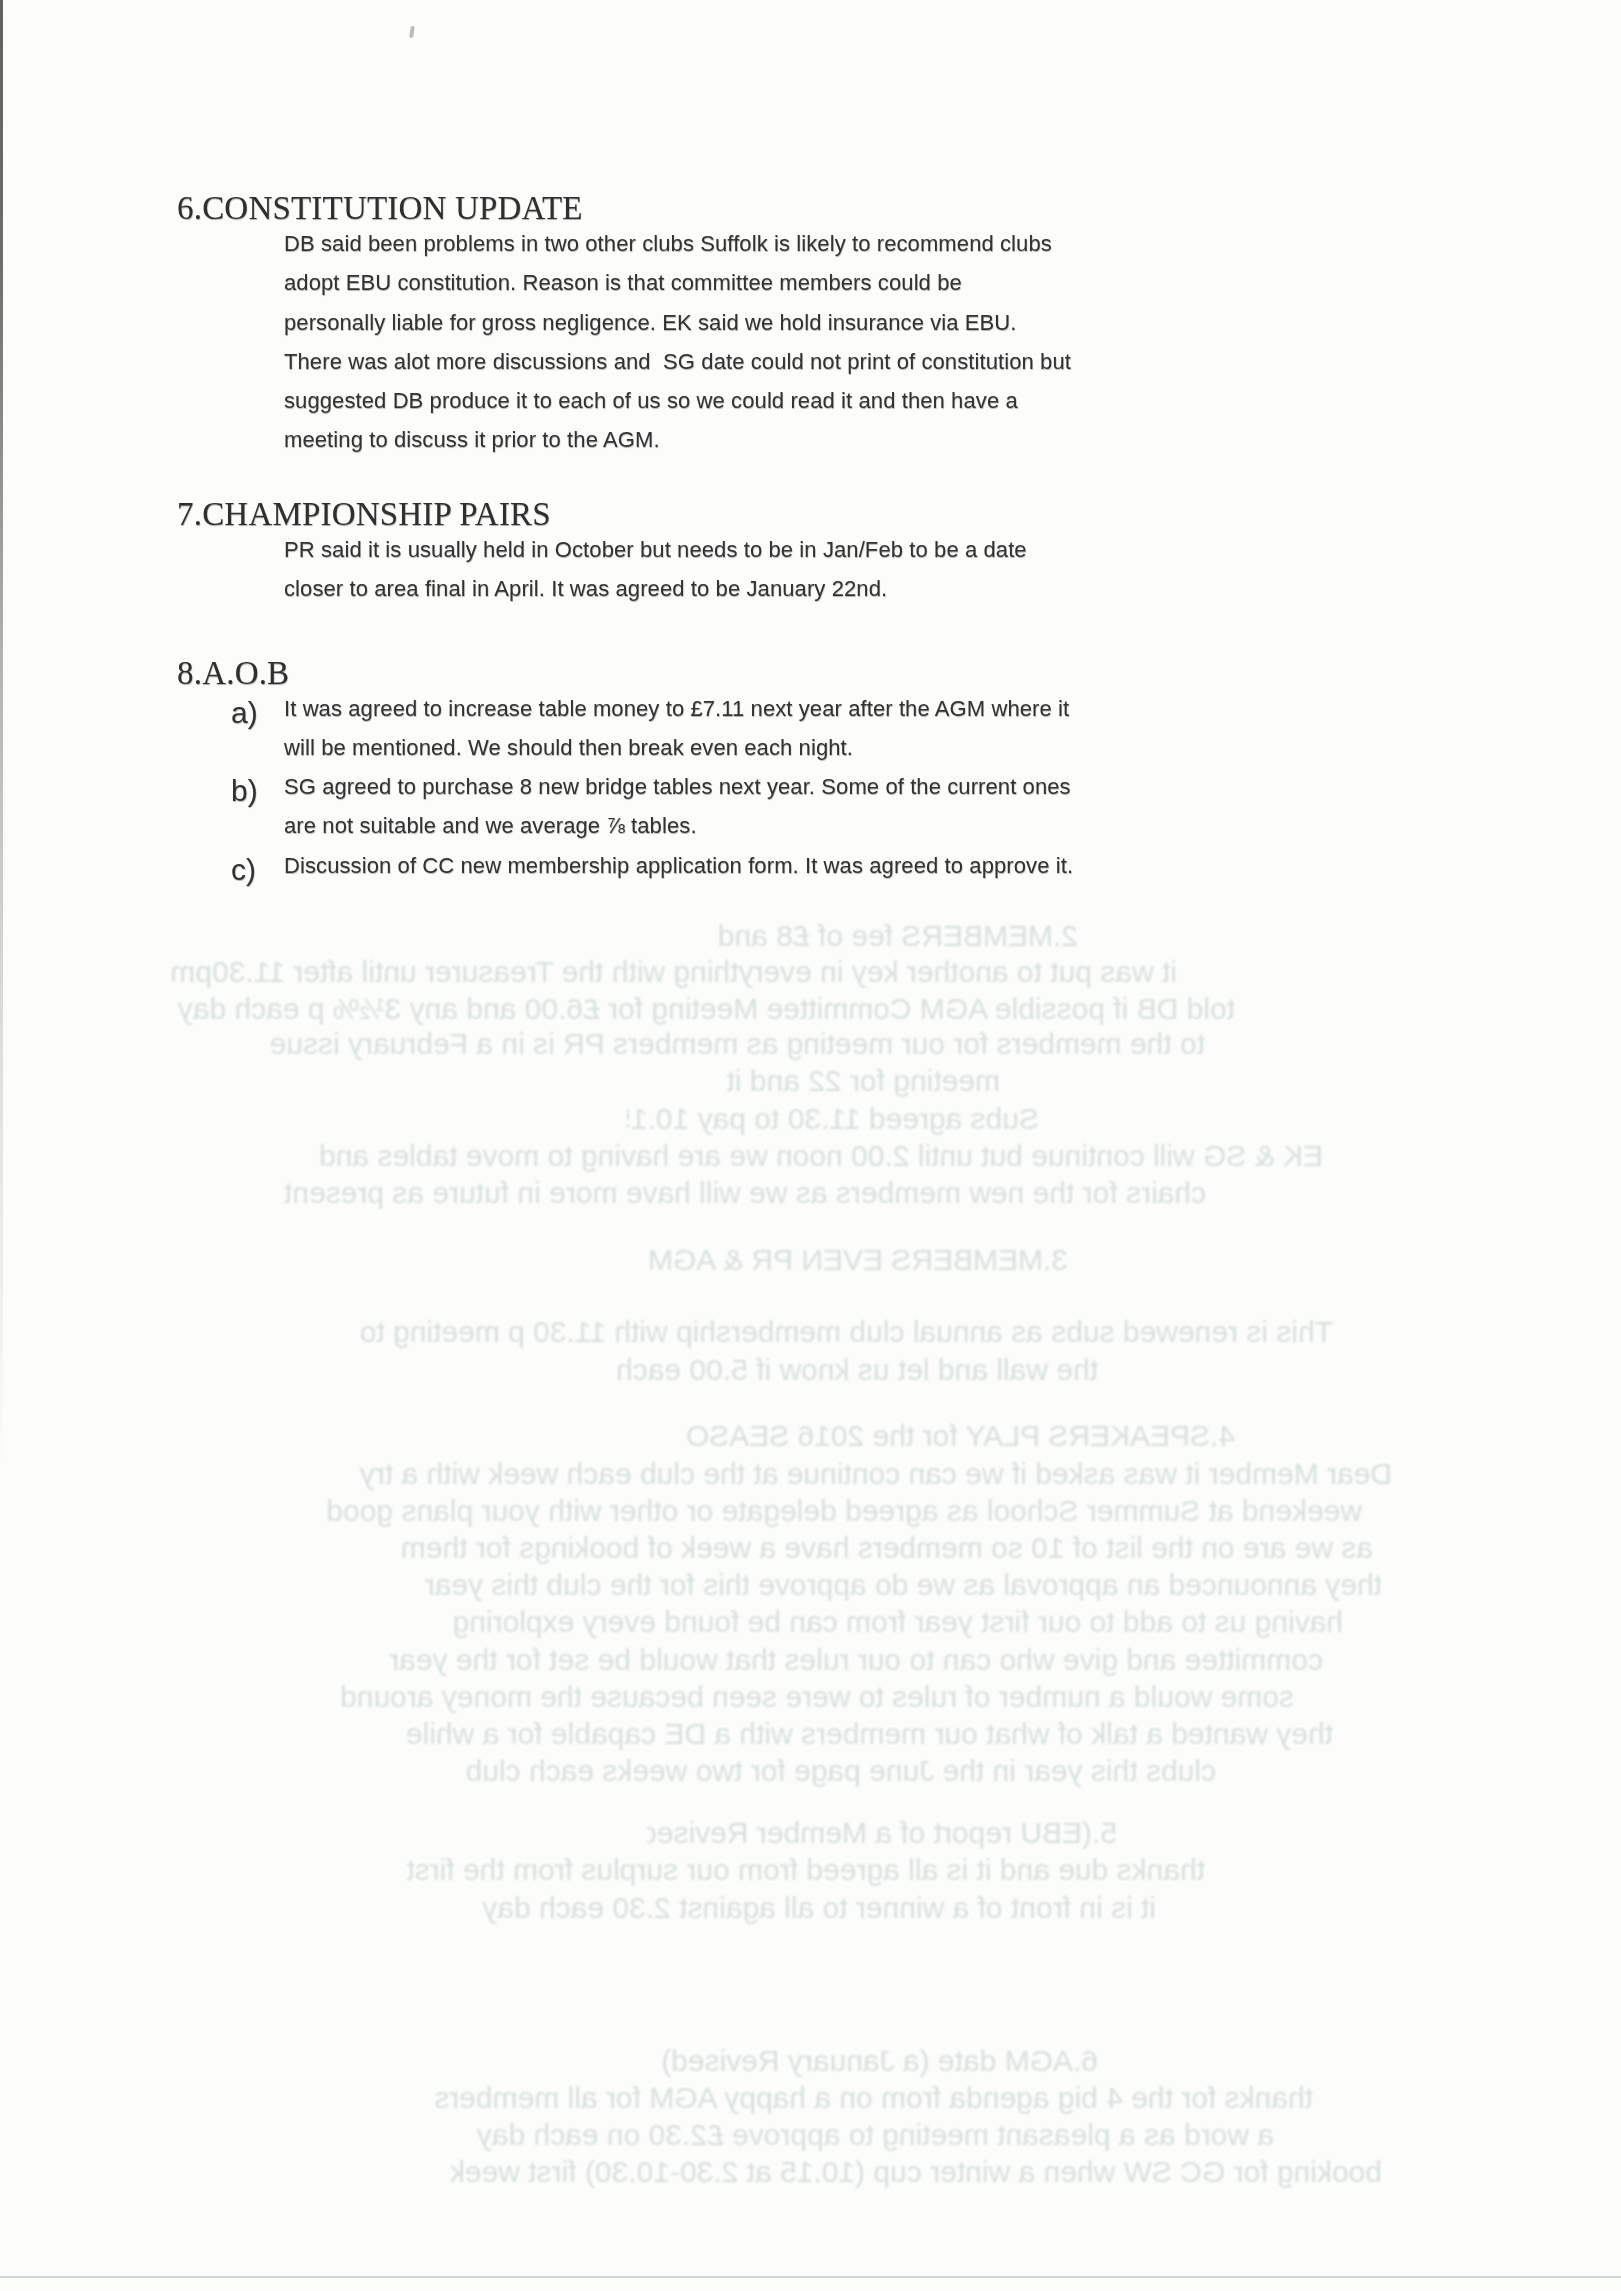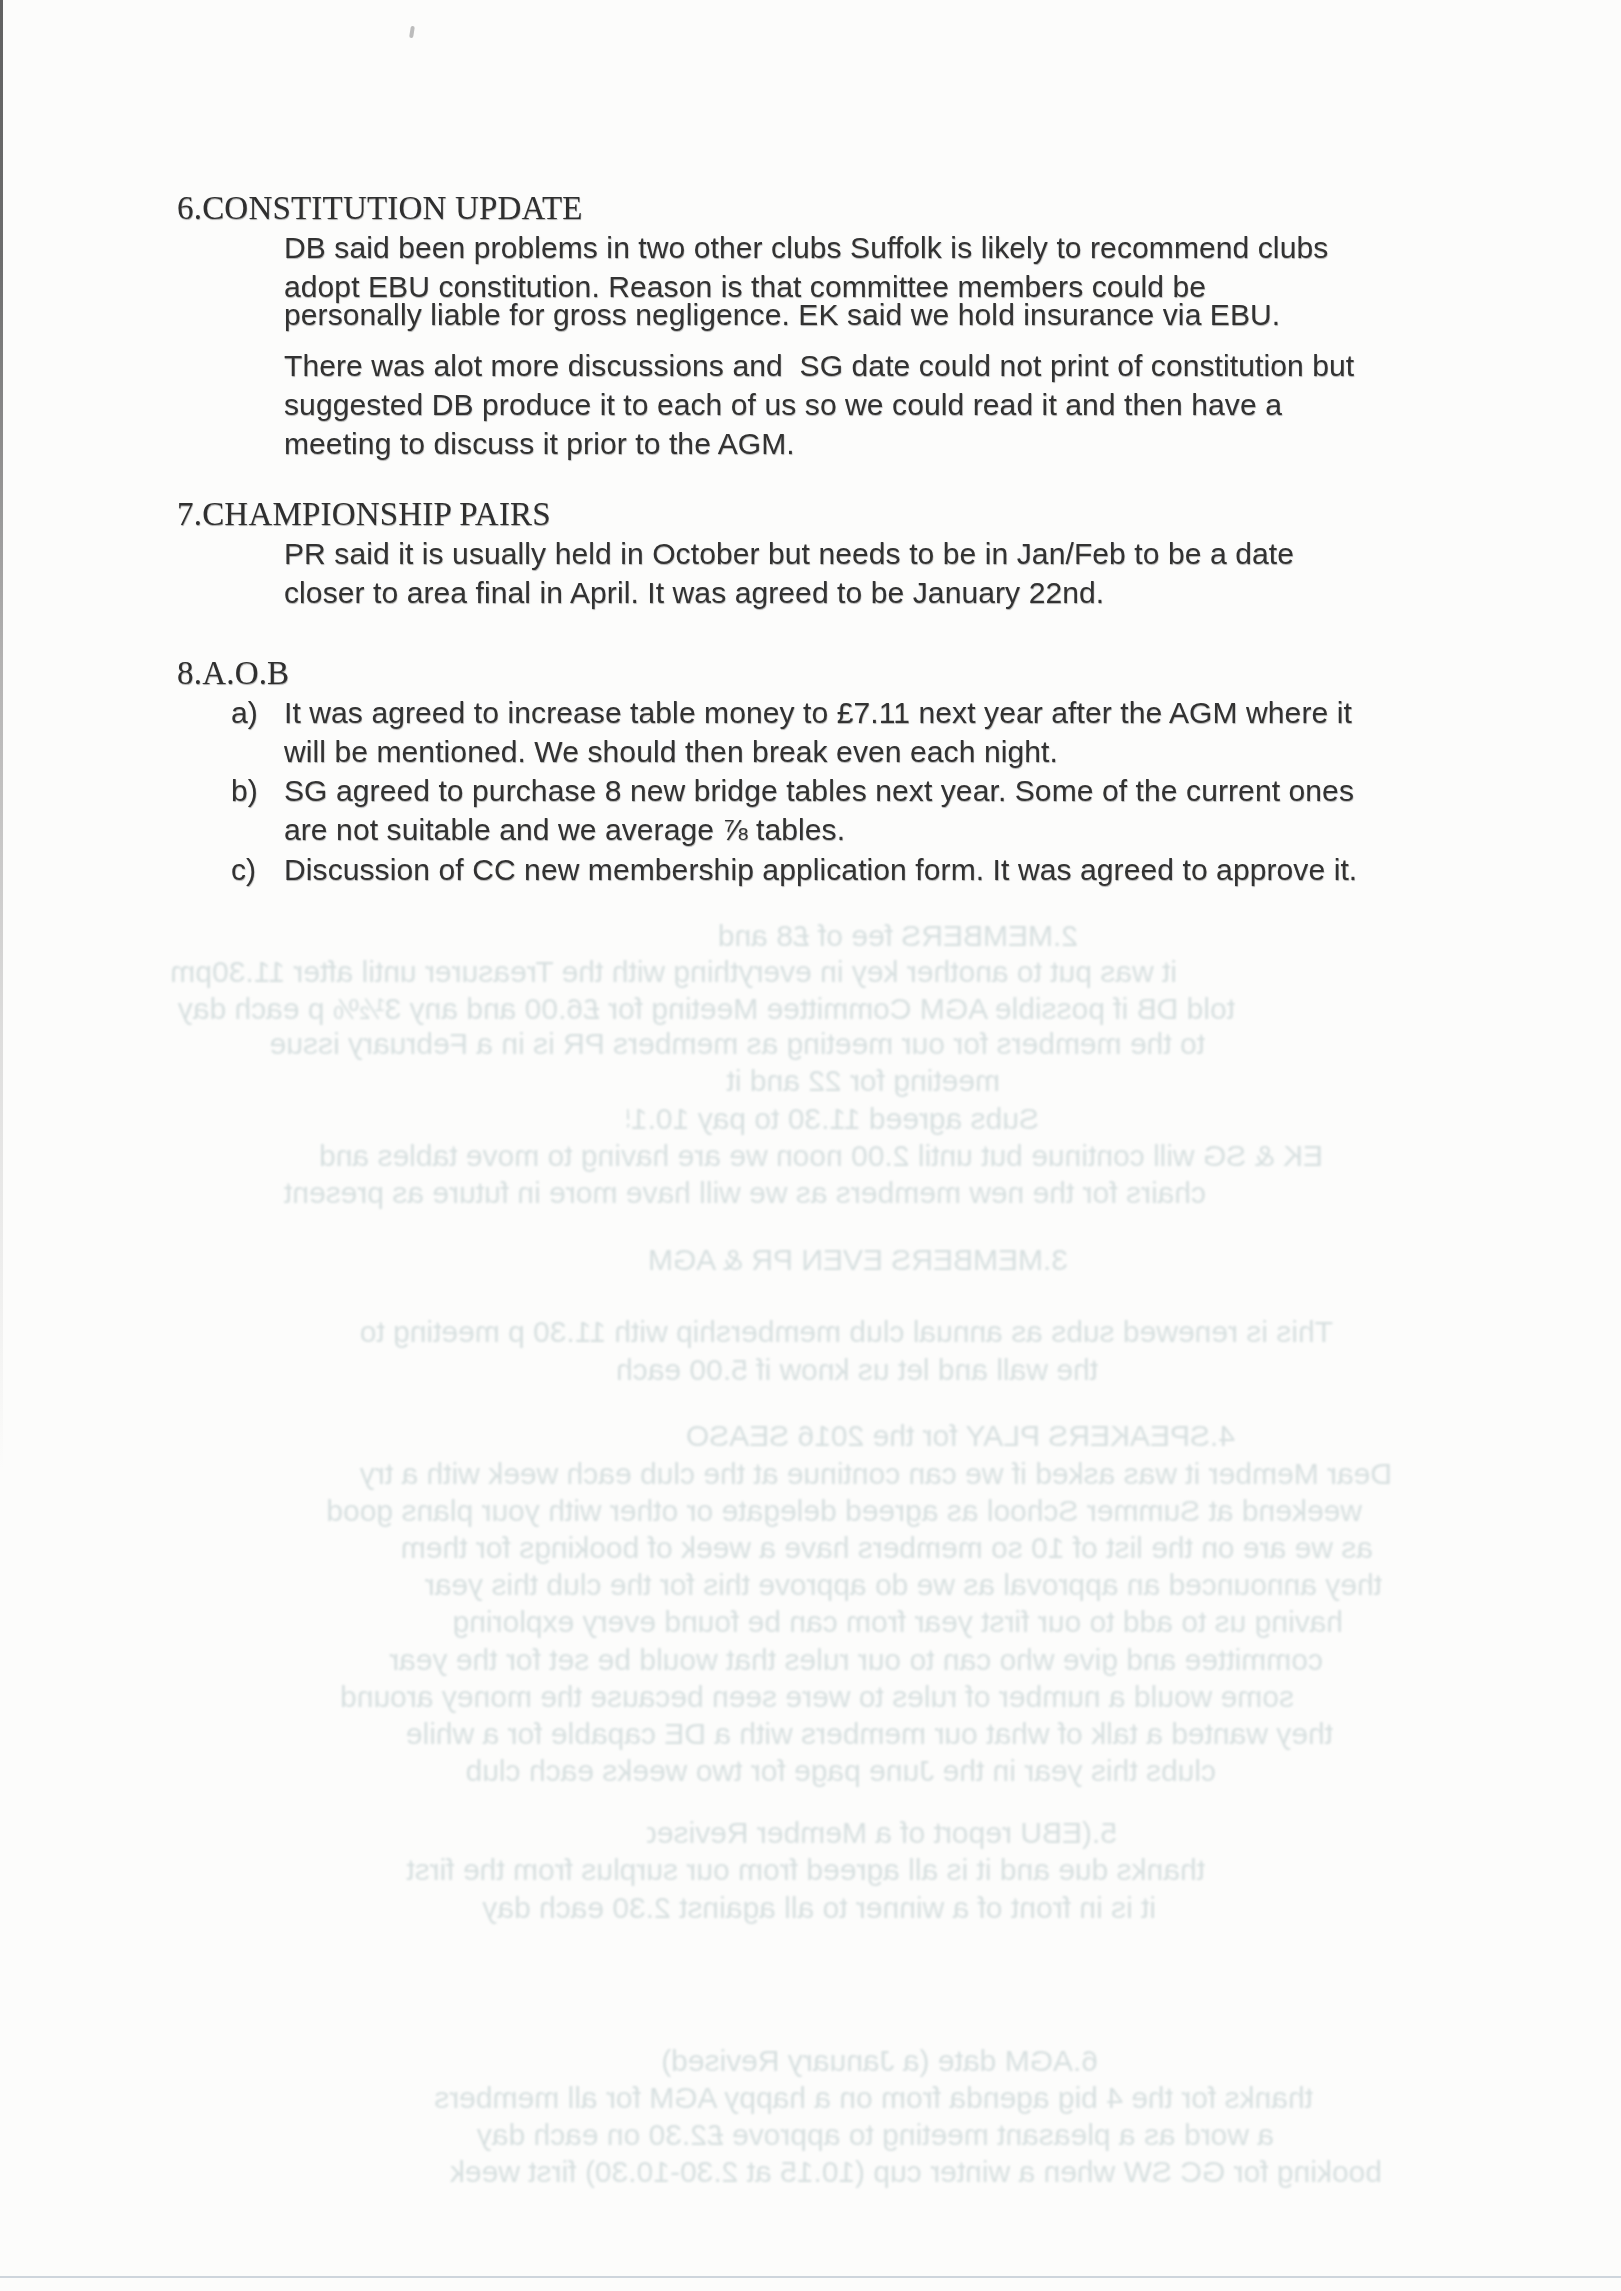--- a/index.html
+++ b/index.html
@@ -12,21 +12,21 @@
   
   .hl{ 
     position:absolute;white-space:pre;
     font-size:33px;line-height:1;color:#2f2f2f;
     letter-spacing:0.2px;
     text-shadow:0.5px 0.5px 0.8px rgba(70,70,70,.45);
     font-family:Liberation Serif, serif;
   }
   .tl{ 
     position:absolute;white-space:pre;
-    font-size:30px;line-height:1;color:#323232;
+    font-size:22px;line-height:1;color:#323232;
     letter-spacing:0.1px;
     text-shadow:0.5px 0.5px 0.8px rgba(70,70,70,.40);
   }
   .mk{ 
     position:absolute;white-space:pre;
     font-size:30px;line-height:1;color:#323232;
     text-shadow:0.5px 0.5px 0.8px rgba(70,70,70,.40);
   }
   
   .g{
@@ -55,21 +55,21 @@
 </head>
 <body>
 
 <div class="edge-line"></div>
 <div class="bottom-line"></div>
 <div class="speck"></div>
 
 <div class="hl" style="left:177px;top:192px">6.CONSTITUTION UPDATE</div>
 <div class="tl" style="left:284px;top:233px">DB said been problems in two other clubs Suffolk is likely to recommend clubs</div>
 <div class="tl" style="left:284px;top:272px">adopt EBU constitution. Reason is that committee members could be</div>
-<div class="tl" style="left:284px;top:300px">personally liable for gross negligence. EK said we hold insurance via EBU.</div>
+<div class="tl" style="left:284px;top:312px">personally liable for gross negligence. EK said we hold insurance via EBU.</div>
 <div class="tl" style="left:284px;top:351px">There was alot more discussions and  SG date could not print of constitution but</div>
 <div class="tl" style="left:284px;top:390px">suggested DB produce it to each of us so we could read it and then have a</div>
 <div class="tl" style="left:284px;top:429px">meeting to discuss it prior to the AGM.</div>
 
 <div class="hl" style="left:177px;top:498px">7.CHAMPIONSHIP PAIRS</div>
 <div class="tl" style="left:284px;top:539px">PR said it is usually held in October but needs to be in Jan/Feb to be a date</div>
 <div class="tl" style="left:284px;top:578px">closer to area final in April. It was agreed to be January 22nd.</div>
 
 <div class="hl" style="left:177px;top:657px">8.A.O.B</div>
 

